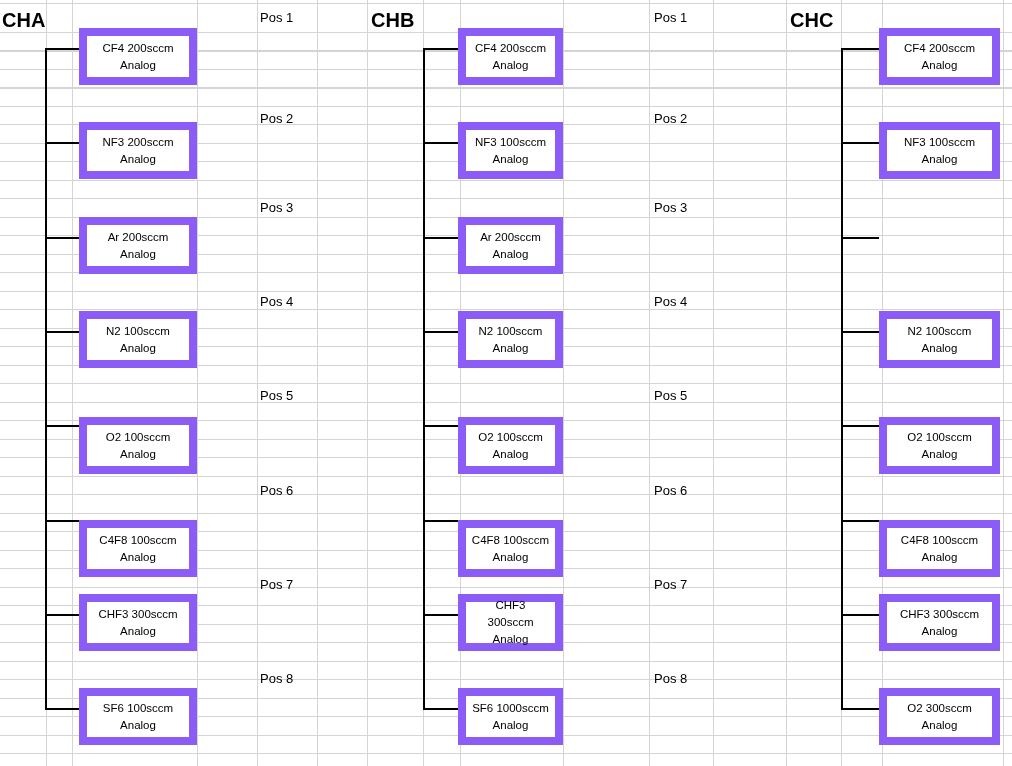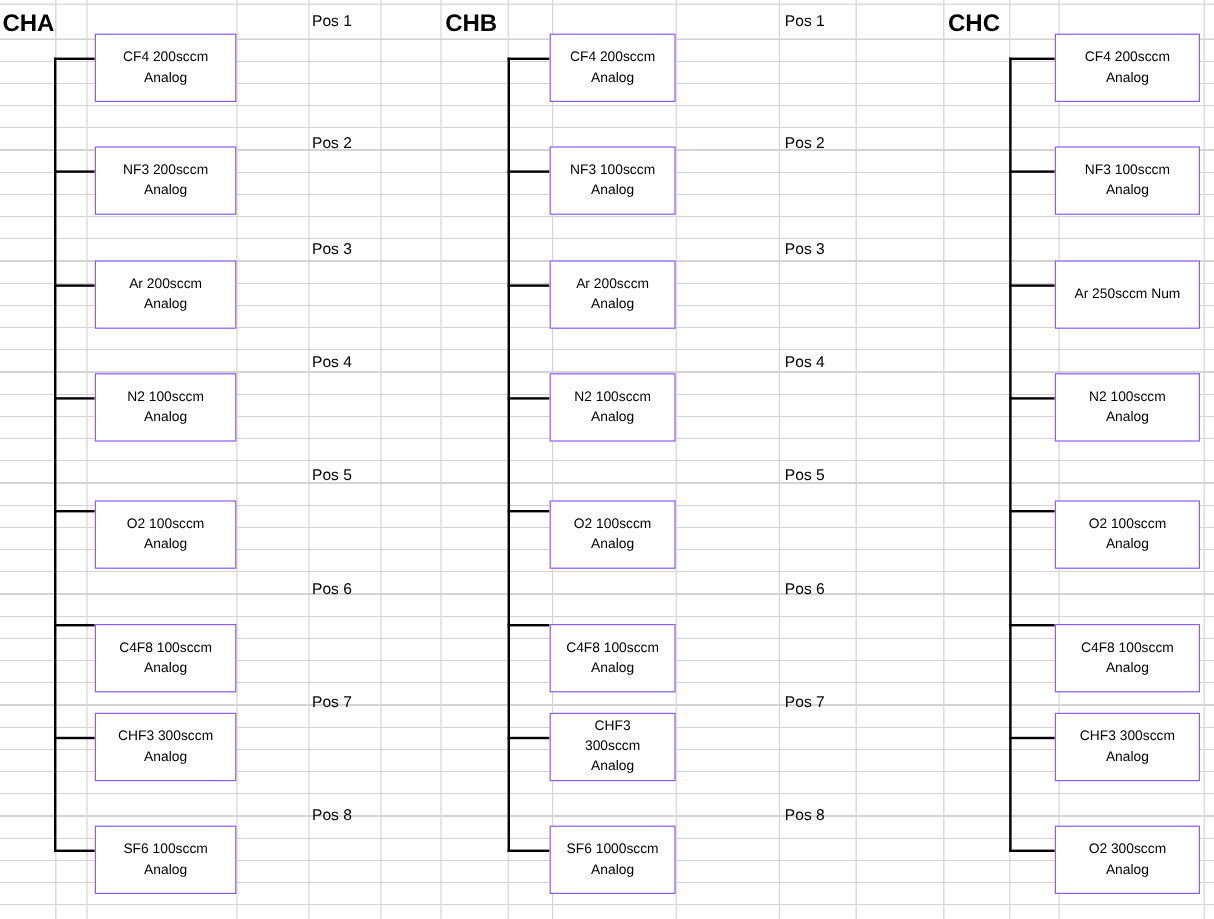--- a/index.html
+++ b/index.html
@@ -17,21 +17,21 @@
   
   .channel { position:absolute; inset:0; }
   .ch0 { --busx:45px; --boxx:79px;  --boxw:118px; --stubw:34px; --headx:2px;   }
   .ch1 { --busx:423px; --boxx:458px; --boxw:105px; --stubw:35px; --headx:371px; }
   .ch2 { --busx:841px; --boxx:879px; --boxw:121px; --stubw:38px; --headx:790px; }
   .header { position:absolute; top:9px; left:var(--headx); font-size:20px; font-weight:bold; white-space:nowrap; }
   .bus  { position:absolute; left:var(--busx); top:48px; width:2px; height:662px; background:#000; }
   .stub { position:absolute; left:var(--busx); width:var(--stubw); height:2px; background:#000; }
   .box {
     position:absolute; left:var(--boxx); width:var(--boxw); height:57px;
-    box-sizing:border-box; border:1px solid #8b5cf6; background:#fff;
+    box-sizing:border-box; border:8px solid #8b5cf6; background:#fff;
     display:flex; flex-direction:column; align-items:center; justify-content:center;
     text-align:center; font-size:11.5px;
   }
   .box .line { line-height:17px; white-space:nowrap; }
   .box .line:empty { display:none; }
   
   .r1{top:28px}  .r2{top:122px} .r3{top:217px} .r4{top:311px}
   .r5{top:417px} .r6{top:520px} .r7{top:594px} .r8{top:688px}
   .s1{top:48px}  .s2{top:142px} .s3{top:237px} .s4{top:331px}
   .s5{top:425px} .s6{top:520px} .s7{top:614px} .s8{top:708px}
@@ -192,24 +192,20 @@
     <div class="stub s7"></div>
     <div class="stub s8"></div>
     <div class="box r1">
       <span class="line">CF4 200sccm</span>
       <span class="line">Analog</span>
     </div>
     <div class="box r2">
       <span class="line">NF3 100sccm</span>
       <span class="line">Analog</span>
     </div>
-    <div class="box r3">
-      <span class="line">Ar 250sccm Num</span>
-
-    </div>
     <div class="box r4">
       <span class="line">N2 100sccm</span>
       <span class="line">Analog</span>
     </div>
     <div class="box r5">
       <span class="line">O2 100sccm</span>
       <span class="line">Analog</span>
     </div>
     <div class="box r6">
       <span class="line">C4F8 100sccm</span>

